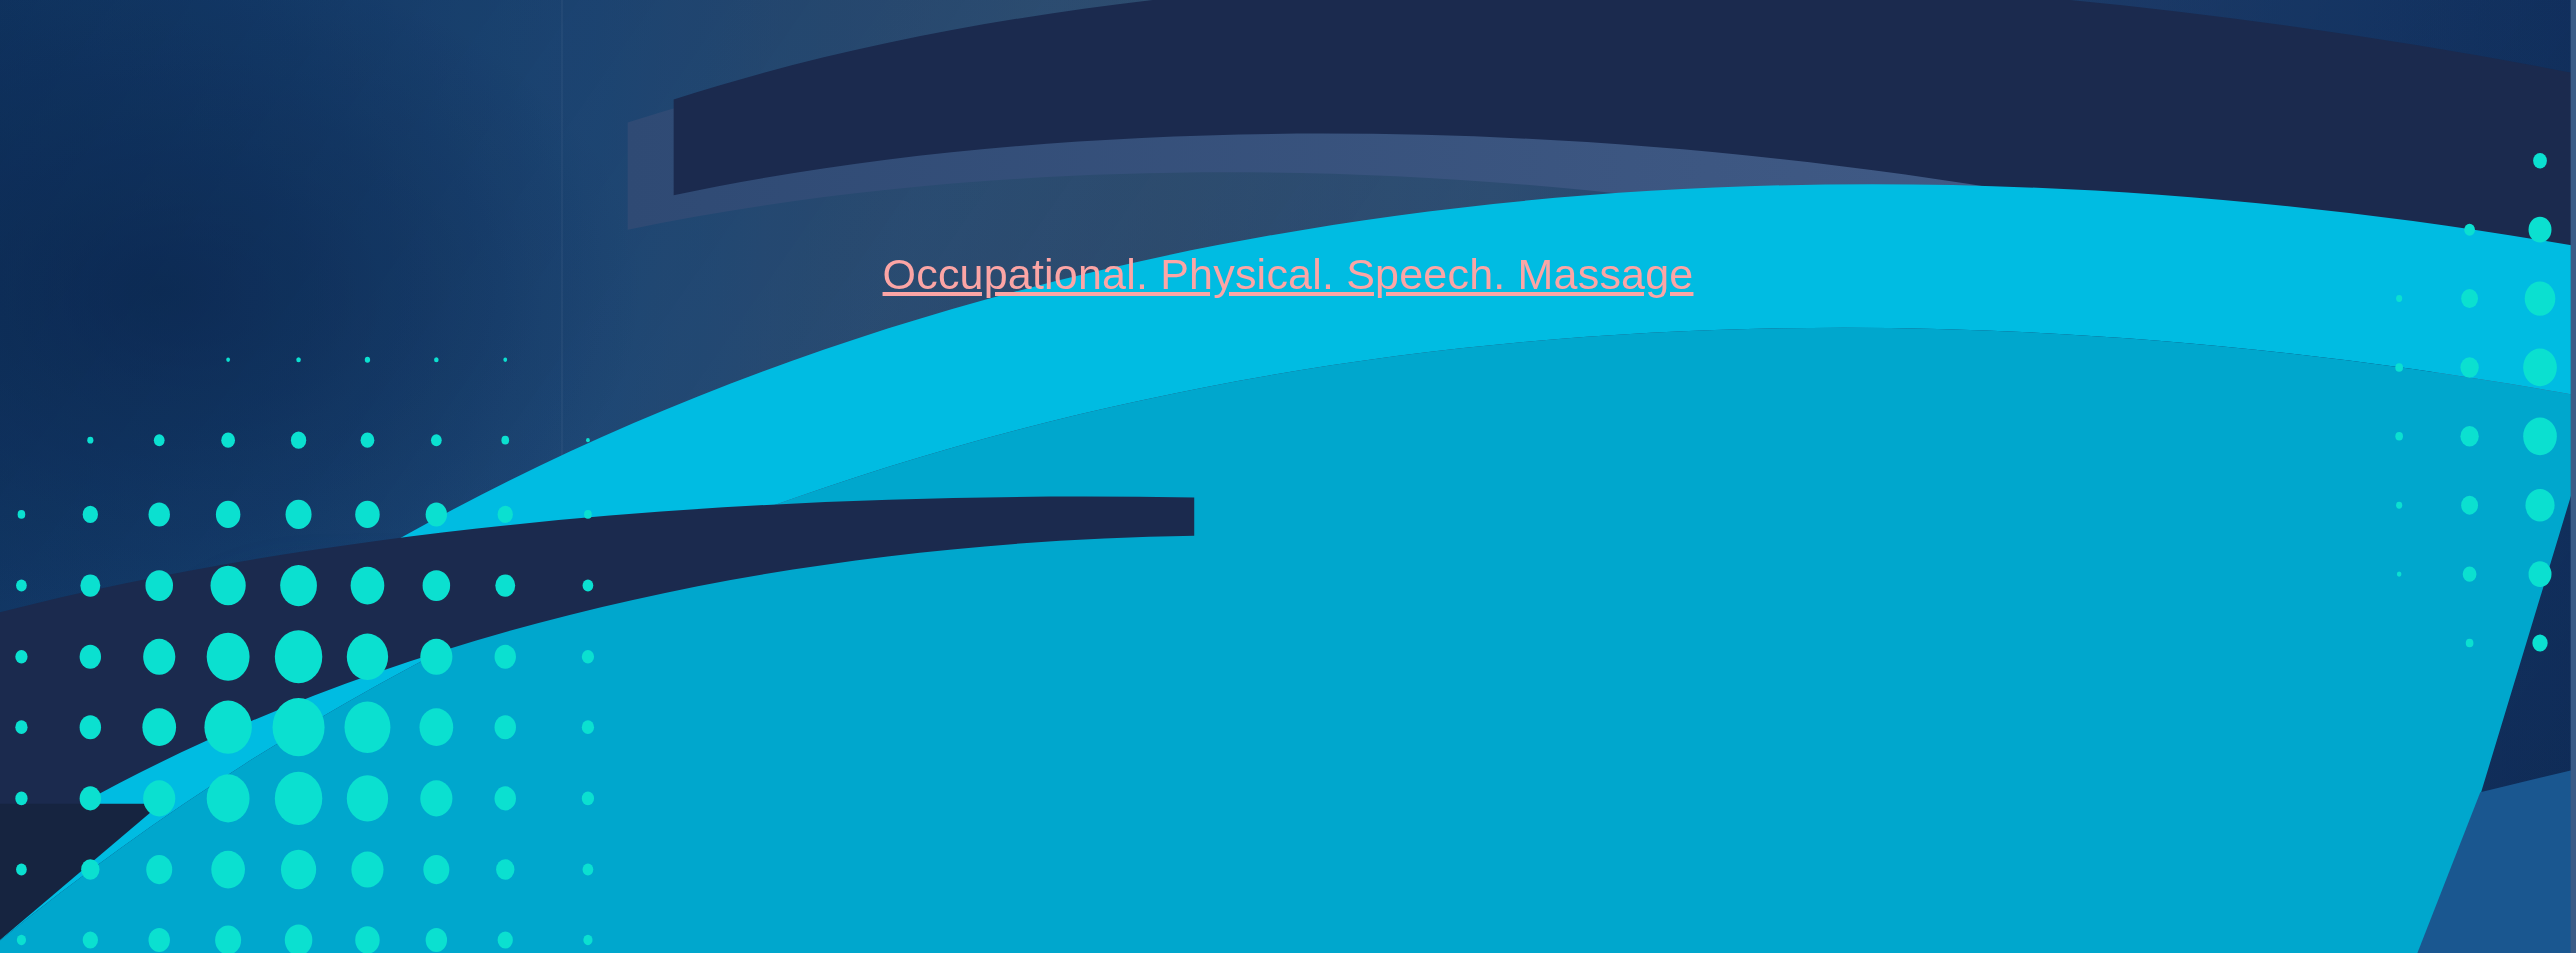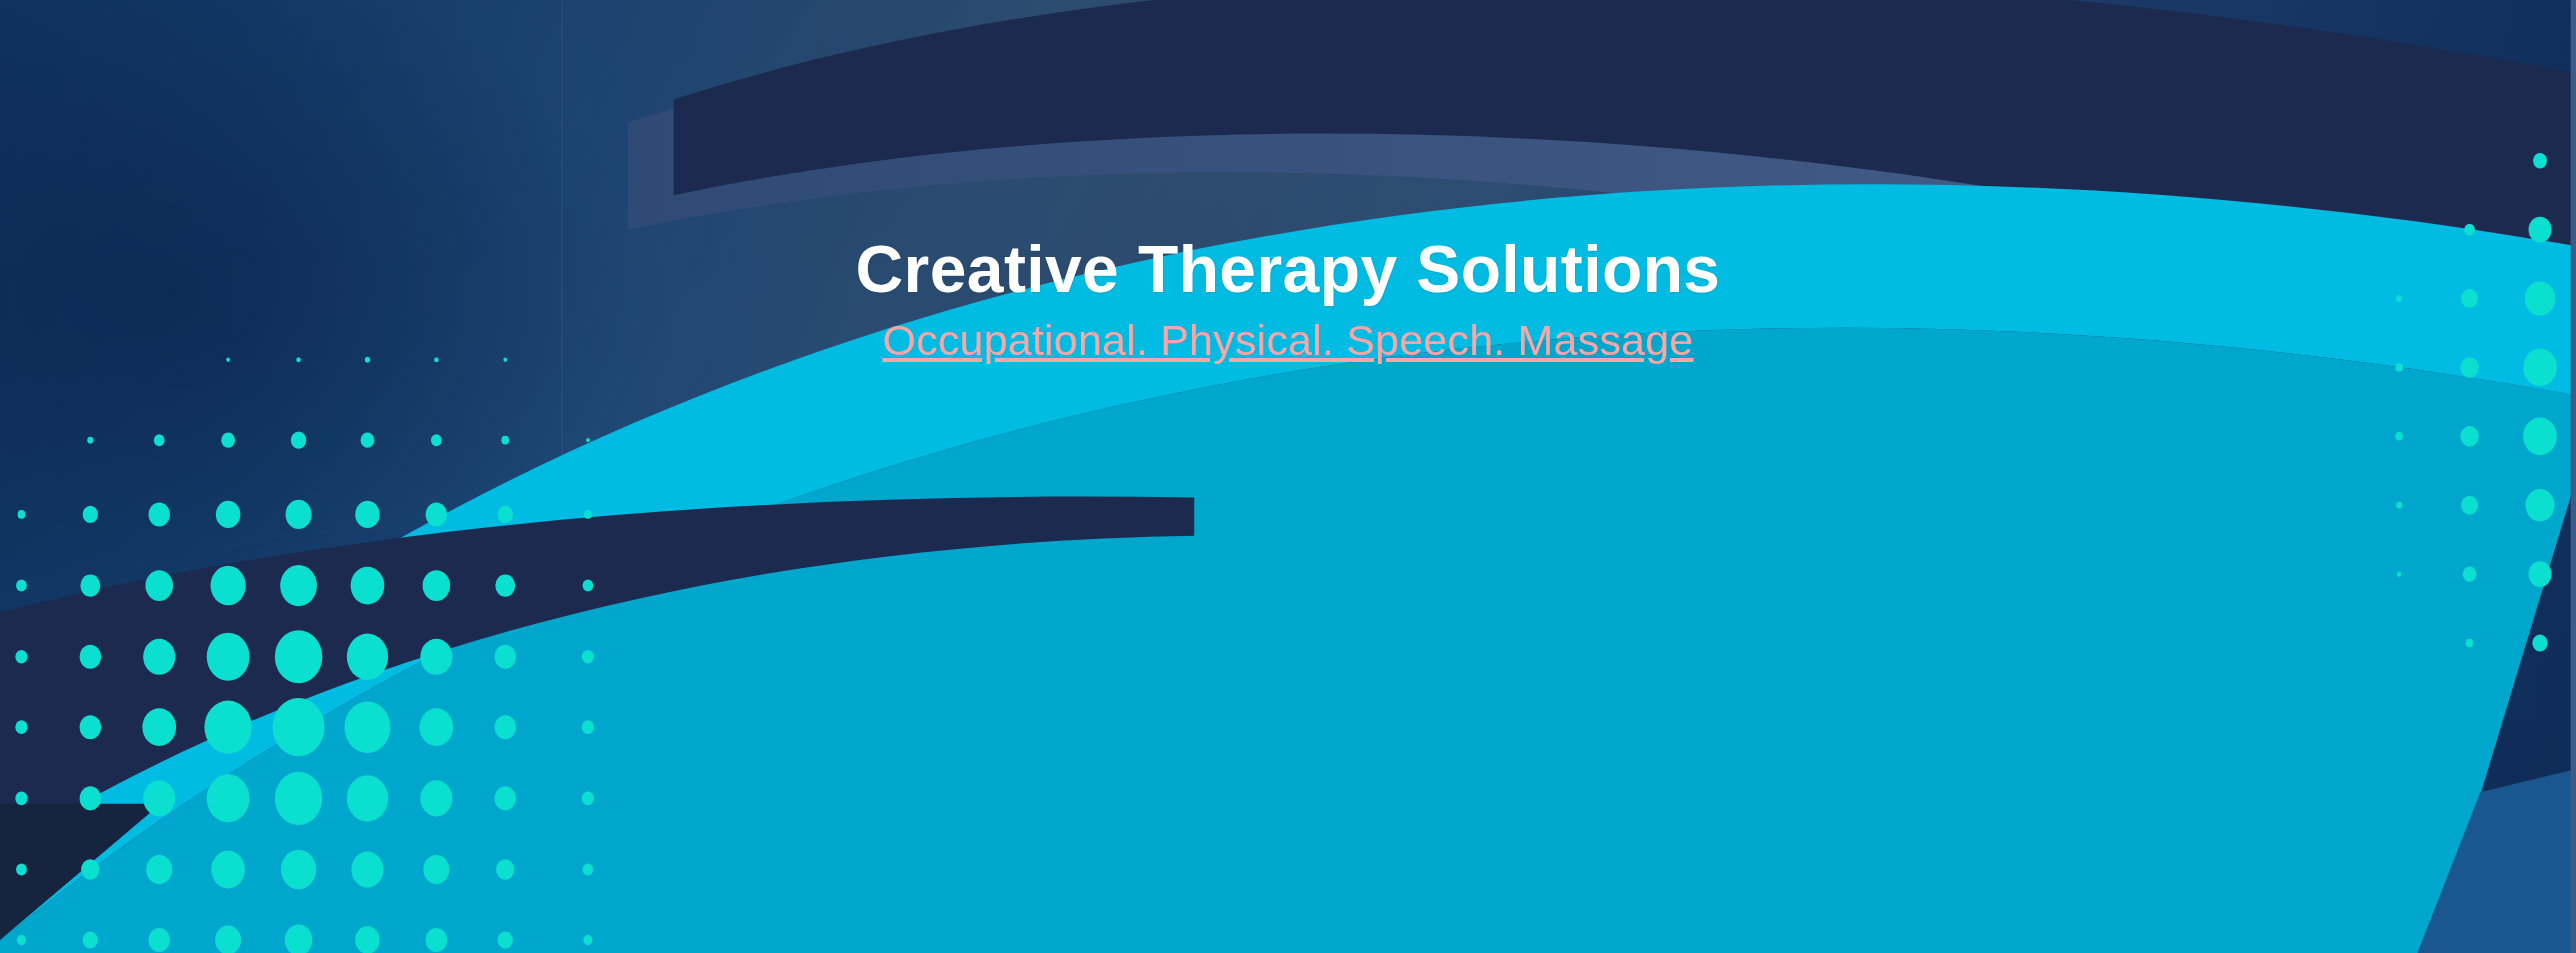--- a/index.html
+++ b/index.html
@@ -226,18 +226,17 @@
           <ellipse cx="3134" cy="750" rx="3" ry="3.3600000000000003" fill="#0be0d0"></ellipse>
           <ellipse cx="3226" cy="750" rx="9" ry="10.080000000000002" fill="#0be0d0"></ellipse>
           <ellipse cx="3318" cy="750" rx="15" ry="16.8" fill="#0be0d0"></ellipse>
           <ellipse cx="3226" cy="840" rx="5" ry="5.6000000000000005" fill="#0be0d0"></ellipse>
           <ellipse cx="3318" cy="840" rx="10" ry="11.200000000000001" fill="#0be0d0"></ellipse>
         </g>
     </svg>
   </div>
 
   <div id="headline">
-    <h1 id="title">Creative Therapy Solutions</h1>
     <p id="subtitle">Occupational. Physical. Speech. Massage</p>
   </div>
 
 </div>
 
 
 </body></html>

